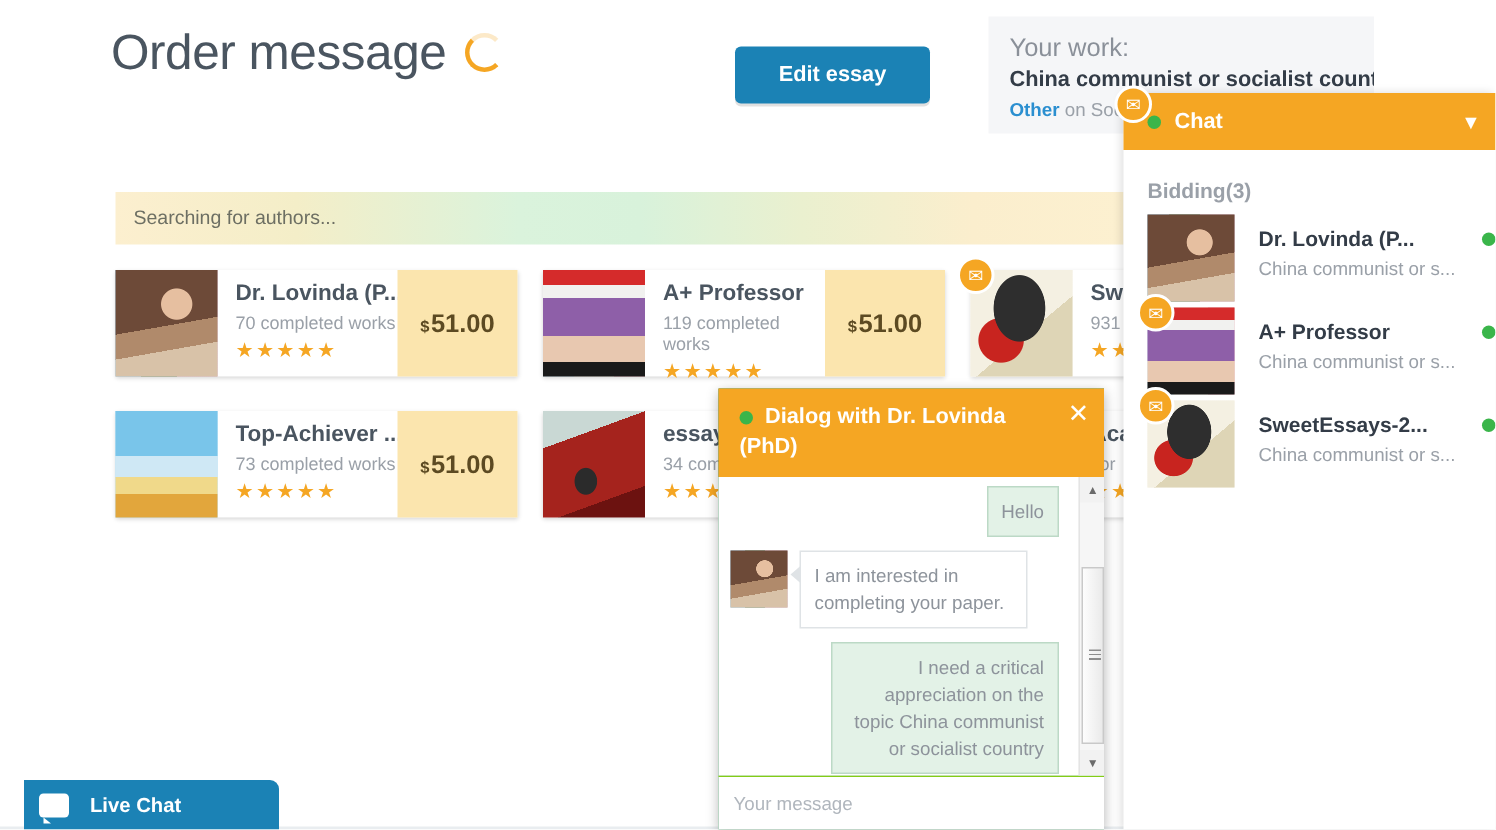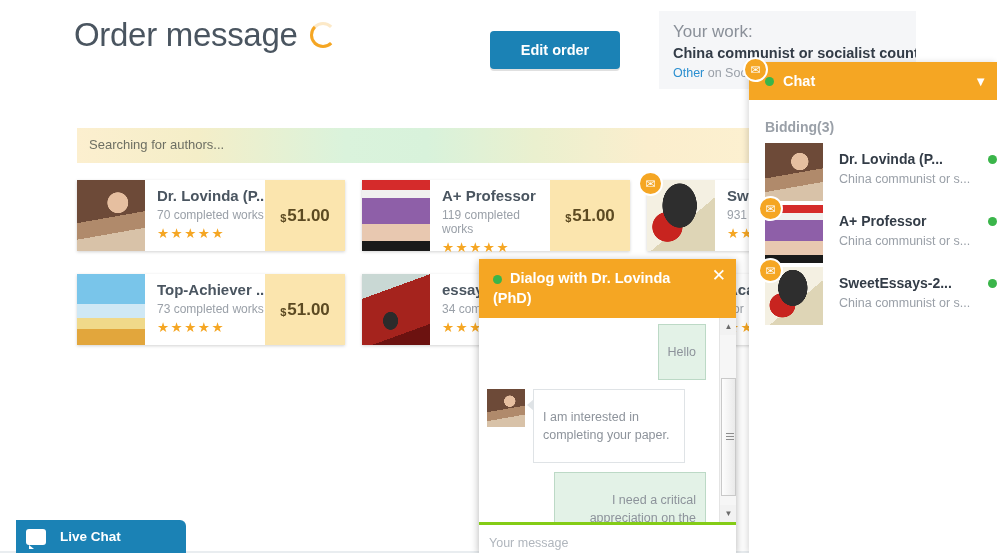--- a/index.html
+++ b/index.html
@@ -37,21 +37,21 @@
     position: absolute; left: 659px; top: 11px;
     width: 257px; height: 78px;
     background: #f5f6f8; padding: 11px 13px 0 14px; overflow: hidden;
   }
   .your-work .yw-label { font-size: 17px; color: #8a9099; margin-bottom: 3px; }
   .your-work .yw-title {
     font-size: 14.5px; font-weight: bold; color: #333c47;
     white-space: nowrap; margin-bottom: 5px;
   }
   .your-work .yw-sub { font-size: 12.5px; color: #9aa0a8; white-space: nowrap; }
-  .your-work .yw-sub a { color: #2b8fd0; text-decoration: none; font-weight: normal; }
+  .your-work .yw-sub a { color: #2b8fd0; text-decoration: none; font-weight: bold; }
 
   
   .searching-bar {
     position: absolute; left: 77px; top: 128px; width: 672px; height: 35px;
     background: linear-gradient(to right, #fcefcf 0%, #f4eec8 18%, #daf3dc 40%,
                 #d8f2db 52%, #eaf0cf 68%, #fbeecd 85%, #fcf0d0 100%);
     color: #6d6f63; font-size: 13px; padding: 9px 0 10px 12px;
   }
 
   
@@ -159,32 +159,32 @@
     position: absolute; right: 10px; top: 8px; font-size: 17px;
     color: #fff; cursor: pointer; line-height: 1; font-weight: normal;
   }
   .dialog-body { flex: 1 1 auto; position: relative; background: #fff; overflow: hidden; }
   .msgs { padding: 6px 30px 6px 8px; }
   .msg-row { display: flex; margin-bottom: 9px; }
   .msg-row.in { justify-content: flex-start; }
   .msg-row.out { justify-content: flex-end; }
   .msg-av { width: 38px; height: 38px; flex: 0 0 38px; margin-right: 8px; }
   .bubble {
-    font-size: 12.5px; color: #8d939b; line-height: 18px; padding: 18px 9px;
+    font-size: 12.5px; color: #8d939b; line-height: 18px; padding: 7px 9px;
     max-width: 152px; position: relative;
   }
   .bubble.in { background: #fff; border: 1px solid #dfe3e6; }
   .bubble.in:before {
     content: ""; position: absolute; left: -7px; top: 9px;
     border-top: 6px solid transparent; border-bottom: 6px solid transparent;
     border-right: 7px solid #dfe3e6;
   }
   .bubble.out { background: #e3f2e7; border: 1px solid #bcd9c6; text-align: right; }
   .dialog-input {
-    height: 38px; border-top: 3px solid #84cc16; font-size: 12.5px;
+    height: 38px; border-top: 1px solid #84cc16; font-size: 12.5px;
     color: #b0b6bd; padding: 11px 0 0 10px; background: #fff;
   }
   
   .sbar { position: absolute; right: 0; top: 0; bottom: 0; width: 17px; background: #f6f6f6; border-left: 1px solid #e4e4e4; }
   .sb-arrow {
     position: absolute; left: 0; width: 17px; height: 17px; background: #f2f2f2;
     color: #6b6b6b; font-size: 8px; text-align: center; line-height: 17px; cursor: pointer;
   }
   .sb-arrow.up { top: 0; } .sb-arrow.down { bottom: 0; }
   .sb-thumb {
@@ -215,21 +215,21 @@
 </style>
 </head>
 <body>
 
 <div id="root">
 
   <div class="page-title">
     <span>Order message</span><span class="spinner"></span>
   </div>
 
-  <button class="edit-order-btn">Edit order</button>
+  <button class="edit-order-btn">Edit essay</button>
 
   <div class="your-work">
     <div class="yw-label">Your work:</div>
     <div class="yw-title">China communist or socialist country</div>
     <div class="yw-sub"><a href="#">Other</a><span> on Soci</span></div>
   </div>
 
   <div class="searching-bar">
     <span>Searching for authors...</span>
   </div>

